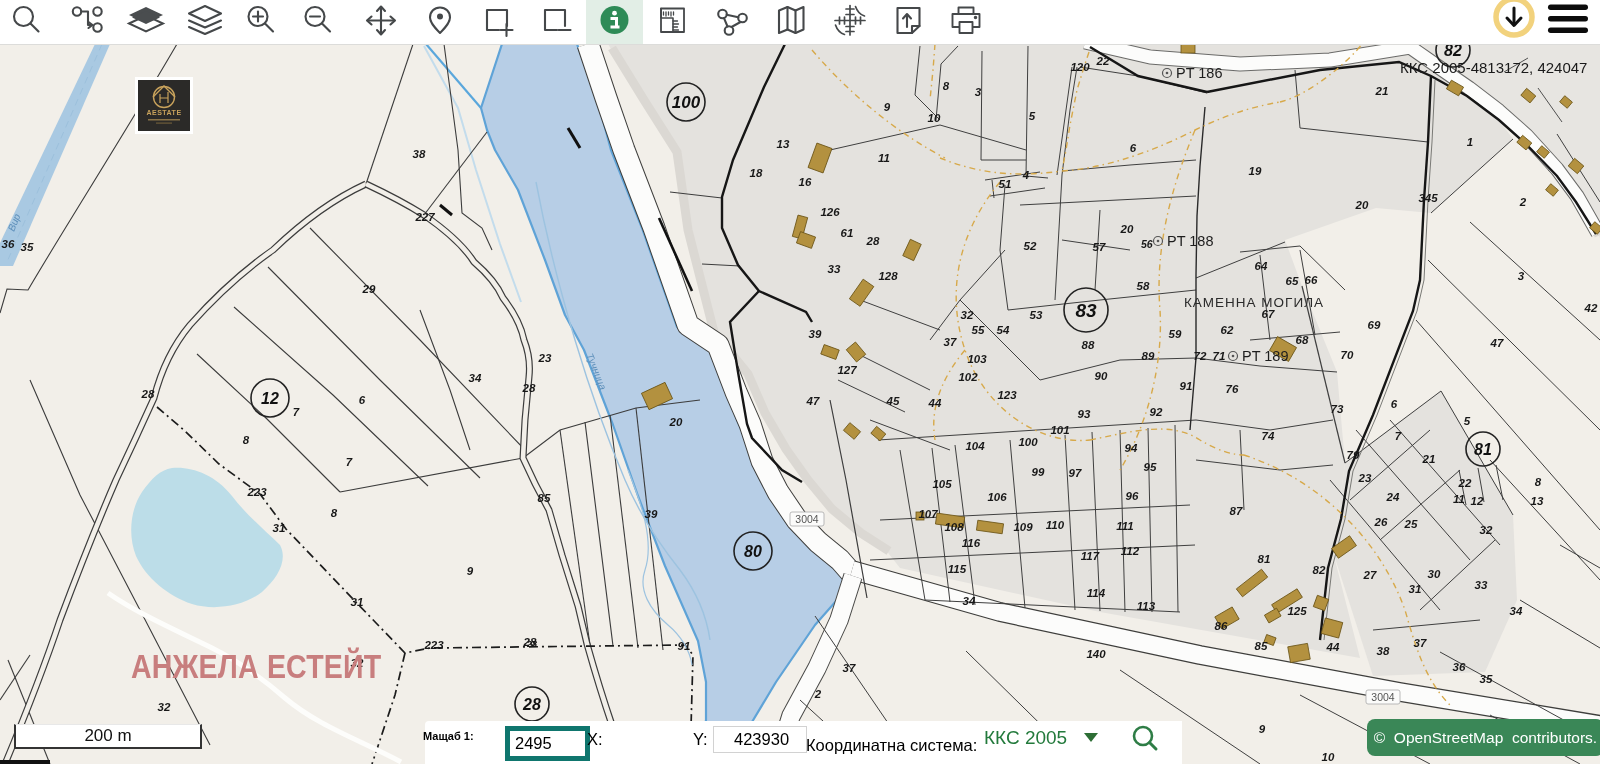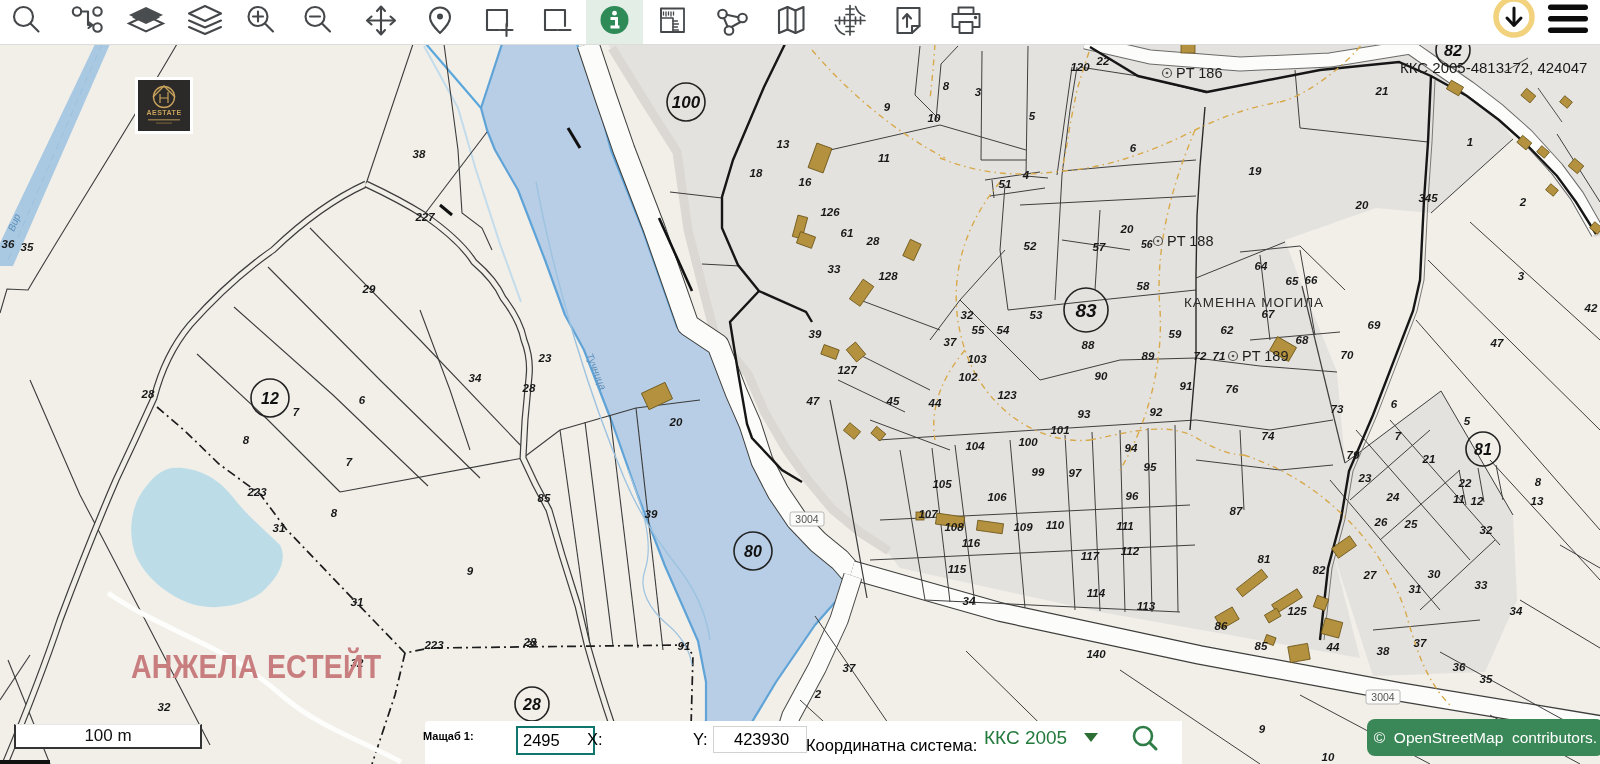--- a/index.html
+++ b/index.html
@@ -534,26 +534,26 @@
       <g fill="#0c0c0c">
         <rect x="1548" y="4.5" width="40" height="5.5" rx="2.7"></rect>
         <rect x="1548" y="16" width="40" height="5.5" rx="2.7"></rect>
         <rect x="1548" y="27.5" width="40" height="5.5" rx="2.7"></rect>
       </g>
     </svg>
   </div>
 
   <div class="ov" id="watermark" style="left:131px;top:647px;font-size:34px;font-weight:bold;color:#c87e7e;letter-spacing:0.2px;transform:scaleX(0.84);transform-origin:left top;">АНЖЕЛА ЕСТЕЙТ</div>
 
-  <div class="ov" id="scalebox" style="left:14px;top:724px;width:184px;height:22px;background:#fff;border-left:2px solid #333;border-right:2px solid #333;border-bottom:2px solid #333;border-top:1px solid #e8e8e8;text-align:center;font-size:17px;color:#111;line-height:22px;">100 m</div>
+  <div class="ov" id="scalebox" style="left:14px;top:724px;width:184px;height:22px;background:#fff;border-left:2px solid #333;border-right:2px solid #333;border-bottom:2px solid #333;border-top:1px solid #e8e8e8;text-align:center;font-size:17px;color:#111;line-height:22px;">200 m</div>
     <div class="ov" style="left:0px;top:760px;width:50px;height:4px;background:#111;"></div>
 
   <div class="ov" id="bottombar" style="left:425px;top:721px;width:757px;height:43px;background:#fff;border-radius:4px 0 0 0;"></div>
   <div class="ov" style="left:423px;top:730px;font-size:11px;color:#000;font-weight:bold;">Мащаб 1:</div>
-  <div class="ov" style="left:516px;top:726px;width:70px;height:25px;background:#fff;border:2px solid #0f766e;font-size:16.5px;color:#000;padding-left:5px;line-height:25px;">2495</div>
+  <div class="ov" style="left:505px;top:726px;width:70px;height:25px;background:#fff;border:5px solid #0f766e;font-size:16.5px;color:#000;padding-left:5px;line-height:25px;">2495</div>
   <div class="ov" style="left:587px;top:730px;font-size:16.5px;color:#000;">X:</div>
   <div class="ov" style="left:609px;top:730px;font-size:16.5px;color:#000;margin-top:32px;">4813188</div>
   <div class="ov" style="left:693px;top:730px;font-size:16.5px;color:#000;">Y:</div>
   <div class="ov" style="left:713px;top:726px;width:72px;height:25px;background:#fff;border:1px solid #d2d2d2;font-size:16.5px;color:#000;padding-left:20px;line-height:25px;">423930</div>
   <div class="ov" style="left:806px;top:730px;font-size:16.5px;color:#000;margin-top:6px;">Координатна система:</div>
   <div class="ov" style="left:984px;top:727px;font-size:19px;font-weight:normal;color:#237a3c;">ККС 2005</div>
   <div class="ov" style="left:1084px;top:733px;width:0;height:0;border-left:7px solid transparent;border-right:7px solid transparent;border-top:9px solid #2d6e35;"></div>
   <svg class="ov" style="left:1128px;top:722px;" width="34" height="34" viewBox="0 0 34 34">
     <circle cx="15" cy="14" r="9" fill="none" stroke="#2e7d46" stroke-width="2.6"></circle>
     <line x1="21.5" y1="20.5" x2="28" y2="27" stroke="#2e7d46" stroke-width="3" stroke-linecap="round"></line>

